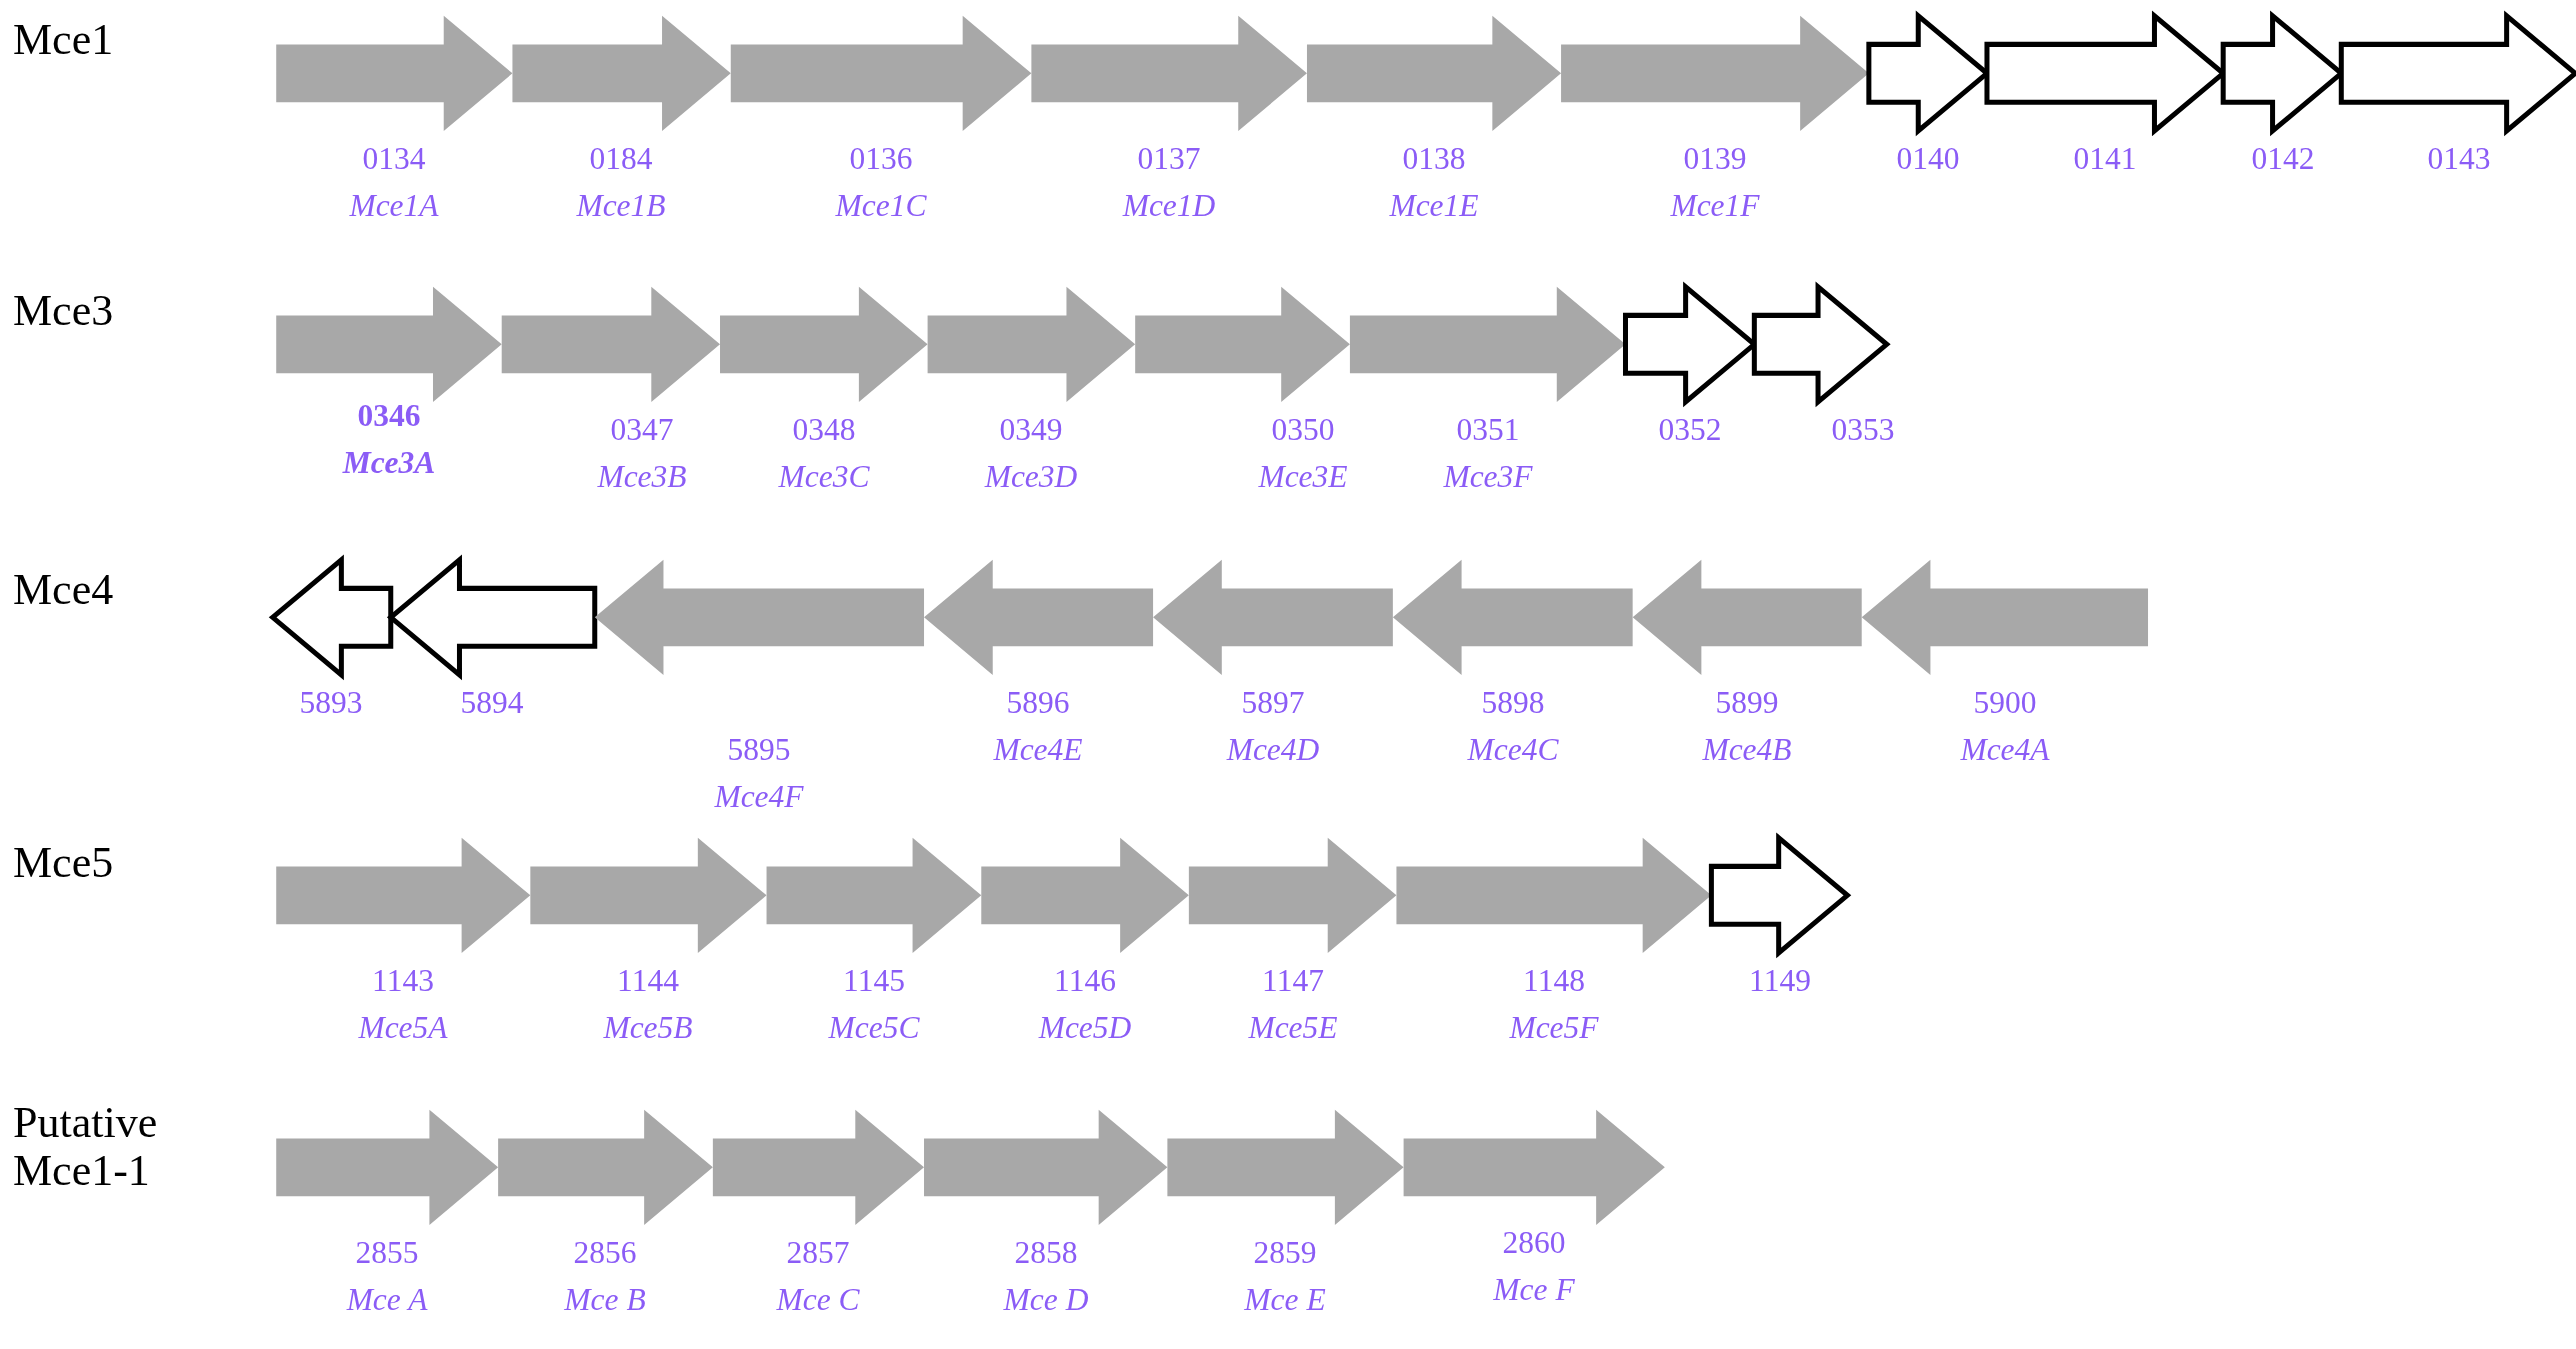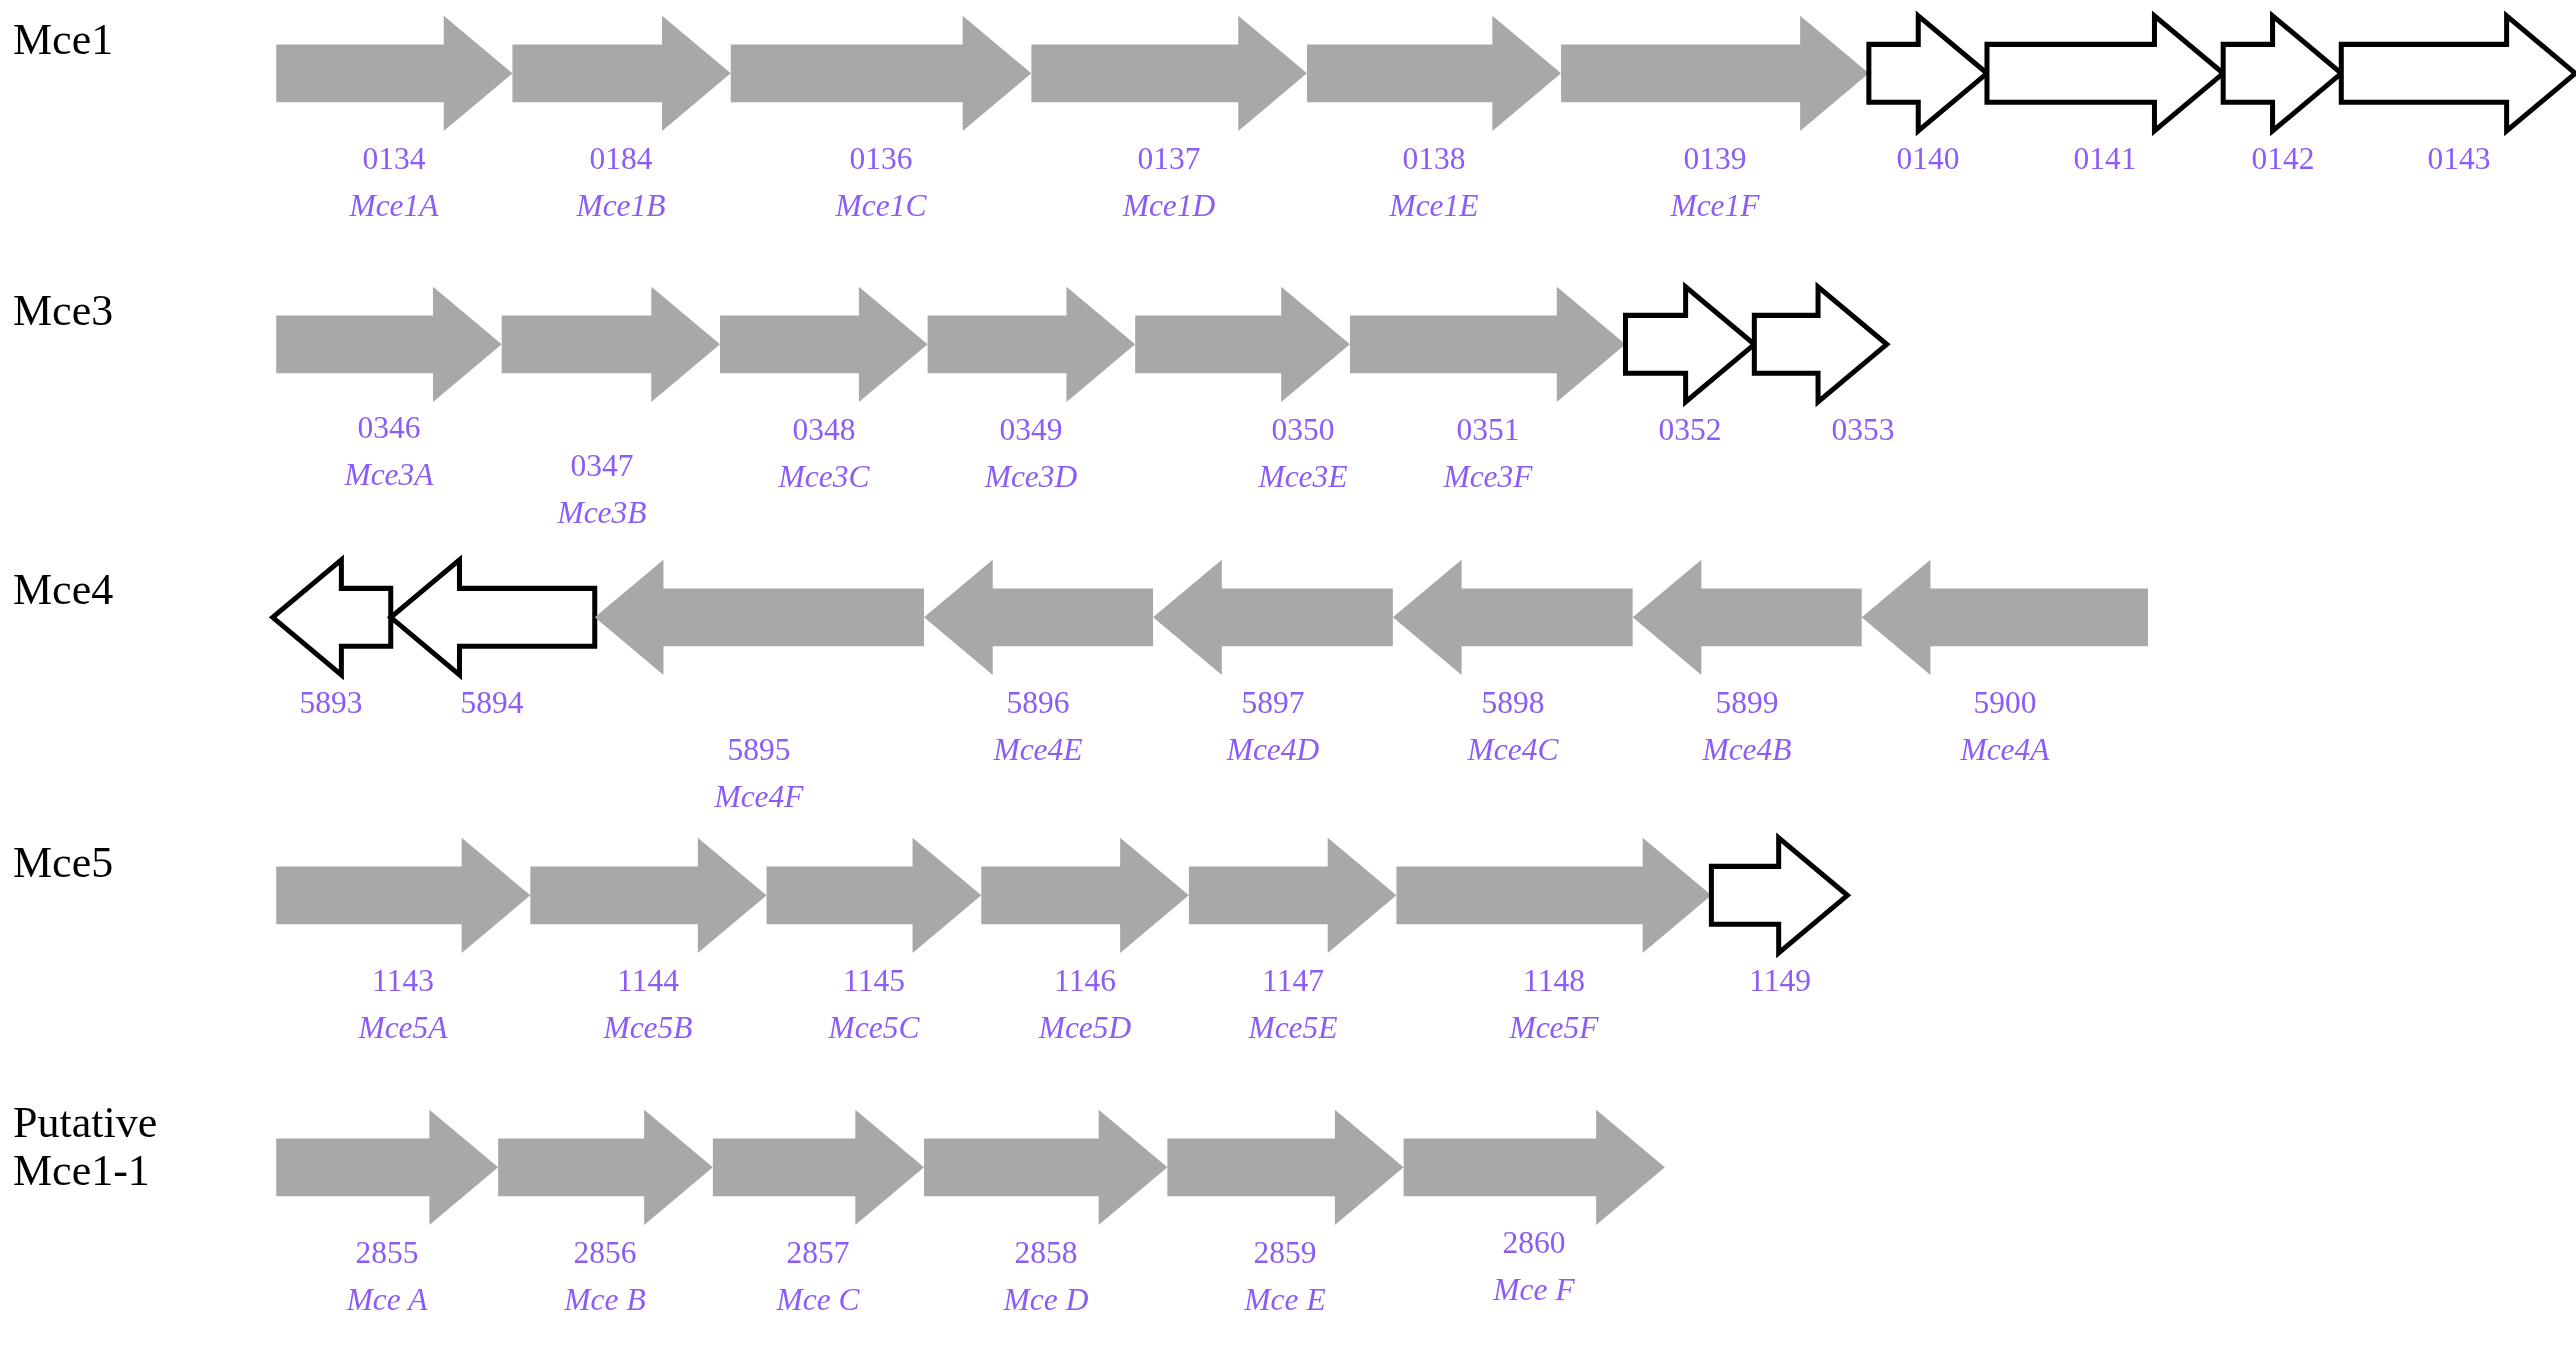--- a/index.html
+++ b/index.html
@@ -135,25 +135,25 @@
           <polygon points="385,62 604,62 604,22 700,102.5 604,183 604,143 385,143" fill="#a8a8a8" stroke="none" stroke-width="0" stroke-linejoin="miter"></polygon>
           <polygon points="700,62 909,62 909,22 1005,102.5 909,183 909,143 700,143" fill="#a8a8a8" stroke="none" stroke-width="0" stroke-linejoin="miter"></polygon>
           <polygon points="1005,62 1199,62 1199,22 1295,102.5 1199,183 1199,143 1005,143" fill="#a8a8a8" stroke="none" stroke-width="0" stroke-linejoin="miter"></polygon>
           <polygon points="1295,62 1489,62 1489,22 1585,102.5 1489,183 1489,143 1295,143" fill="#a8a8a8" stroke="none" stroke-width="0" stroke-linejoin="miter"></polygon>
           <polygon points="1585,62 1789,62 1789,22 1885,102.5 1789,183 1789,143 1585,143" fill="#a8a8a8" stroke="none" stroke-width="0" stroke-linejoin="miter"></polygon>
           <polygon points="1885,62 2174,62 2174,22 2270,102.5 2174,183 2174,143 1885,143" fill="#a8a8a8" stroke="none" stroke-width="0" stroke-linejoin="miter"></polygon>
           <polygon points="2270,62 2354,62 2354,22 2450,102.5 2354,183 2354,143 2270,143" fill="#ffffff" stroke="#000000" stroke-width="7" stroke-linejoin="miter"></polygon>
           <polygon points="2450,62 2539,62 2539,22 2635,102.5 2539,183 2539,143 2450,143" fill="#ffffff" stroke="#000000" stroke-width="7" stroke-linejoin="miter"></polygon>
         </svg>
       </div>
-      <div class="gene-caption" style="left: 389px; top: 141px;">
+      <div class="gene-caption" style="left: 389px; top: 129px; font-weight: bold;">
         <span class="gene-locus">0346</span>
         <span class="gene-name">Mce3A</span>
       </div>
-      <div class="gene-caption" style="left: 602px; top: 143px; margin-top: 36px;">
+      <div class="gene-caption" style="left: 642px; top: 143px;">
         <span class="gene-locus">0347</span>
         <span class="gene-name">Mce3B</span>
       </div>
       <div class="gene-caption" style="left: 824px; top: 143px;">
         <span class="gene-locus">0348</span>
         <span class="gene-name">Mce3C</span>
       </div>
       <div class="gene-caption" style="left: 1031px; top: 143px;">
         <span class="gene-locus">0349</span>
         <span class="gene-name">Mce3D</span>

